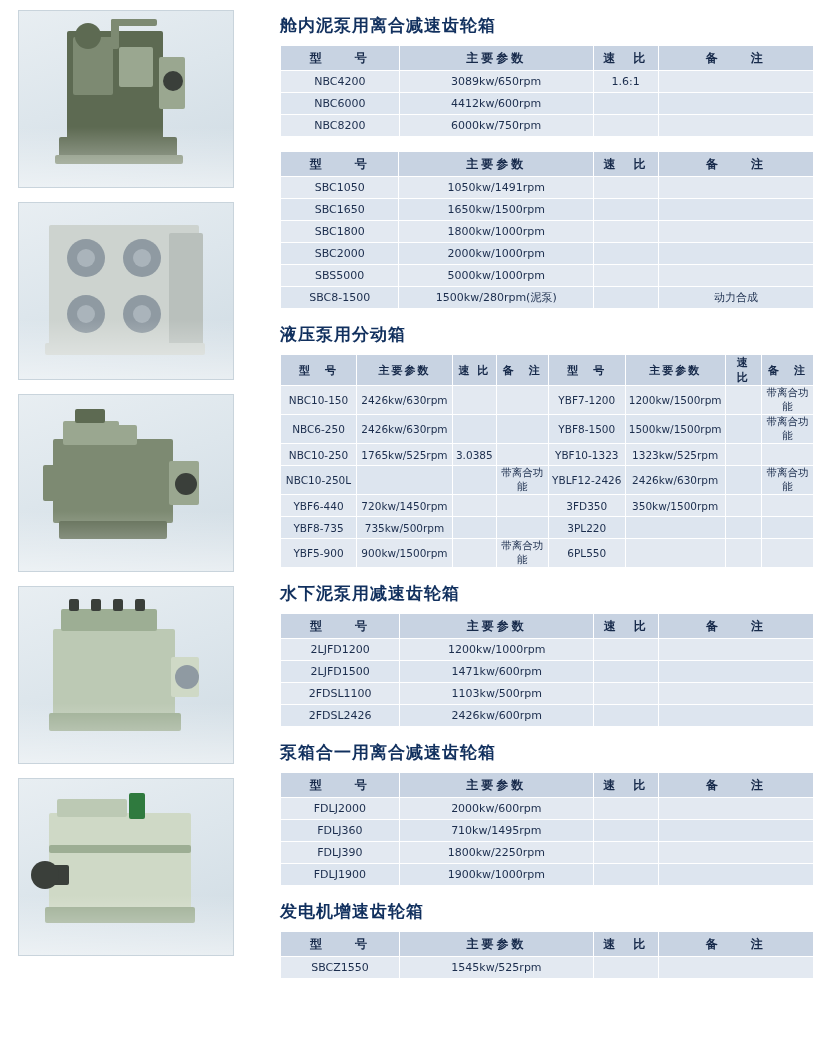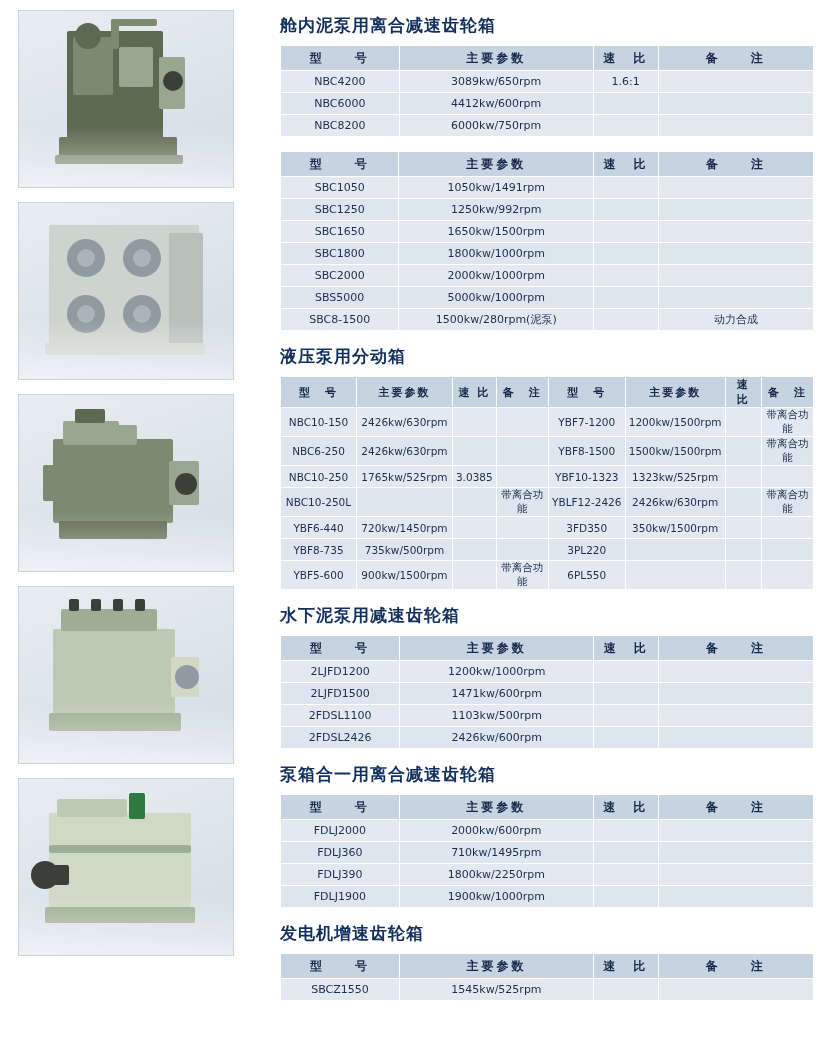--- a/index.html
+++ b/index.html
@@ -235,26 +235,20 @@
           </tr>
         </thead>
         <tbody>
           <tr>
             <td>SBC1050</td>
             <td>1050kw/1491rpm</td>
             <td></td>
             <td></td>
           </tr>
           <tr>
-            <td>SBC1250</td>
-            <td>1250kw/992rpm</td>
-            <td></td>
-            <td></td>
-          </tr>
-          <tr>
             <td>SBC1650</td>
             <td>1650kw/1500rpm</td>
             <td></td>
             <td></td>
           </tr>
           <tr>
             <td>SBC1800</td>
             <td>1800kw/1000rpm</td>
             <td></td>
             <td></td>
@@ -351,21 +345,21 @@
             <td>YBF8-735</td>
             <td>735kw/500rpm</td>
             <td></td>
             <td class="small"></td>
             <td>3PL220</td>
             <td></td>
             <td></td>
             <td class="small"></td>
           </tr>
           <tr>
-            <td>YBF5-600</td>
+            <td>YBF5-900</td>
             <td>900kw/1500rpm</td>
             <td></td>
             <td class="small">带离合功能</td>
             <td>6PL550</td>
             <td></td>
             <td></td>
             <td class="small"></td>
           </tr>
         </tbody>
       </table>

